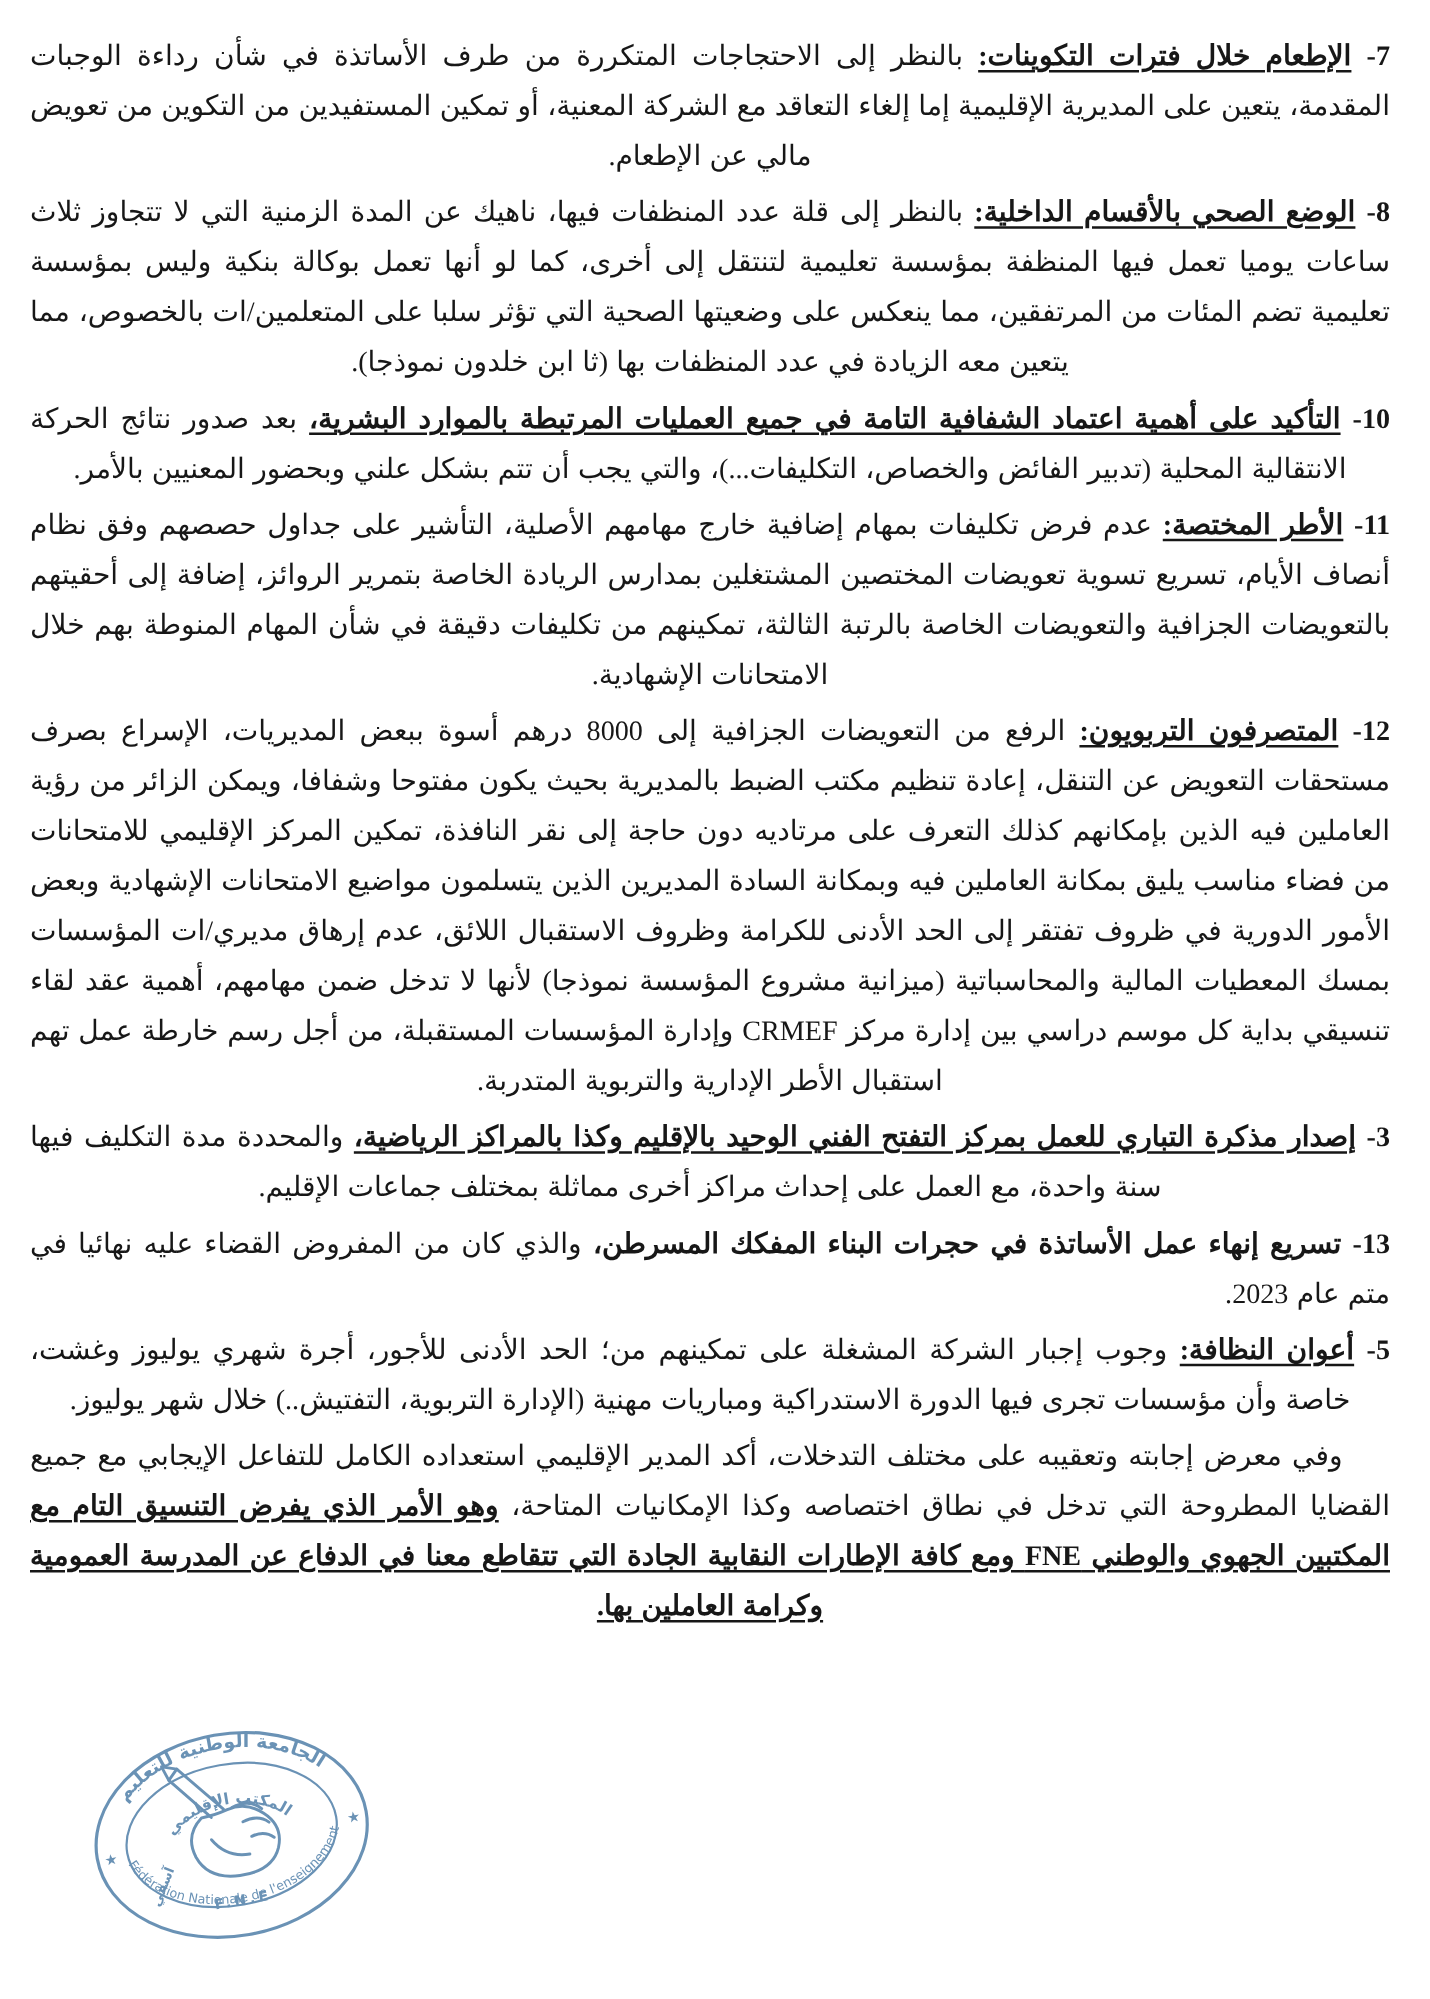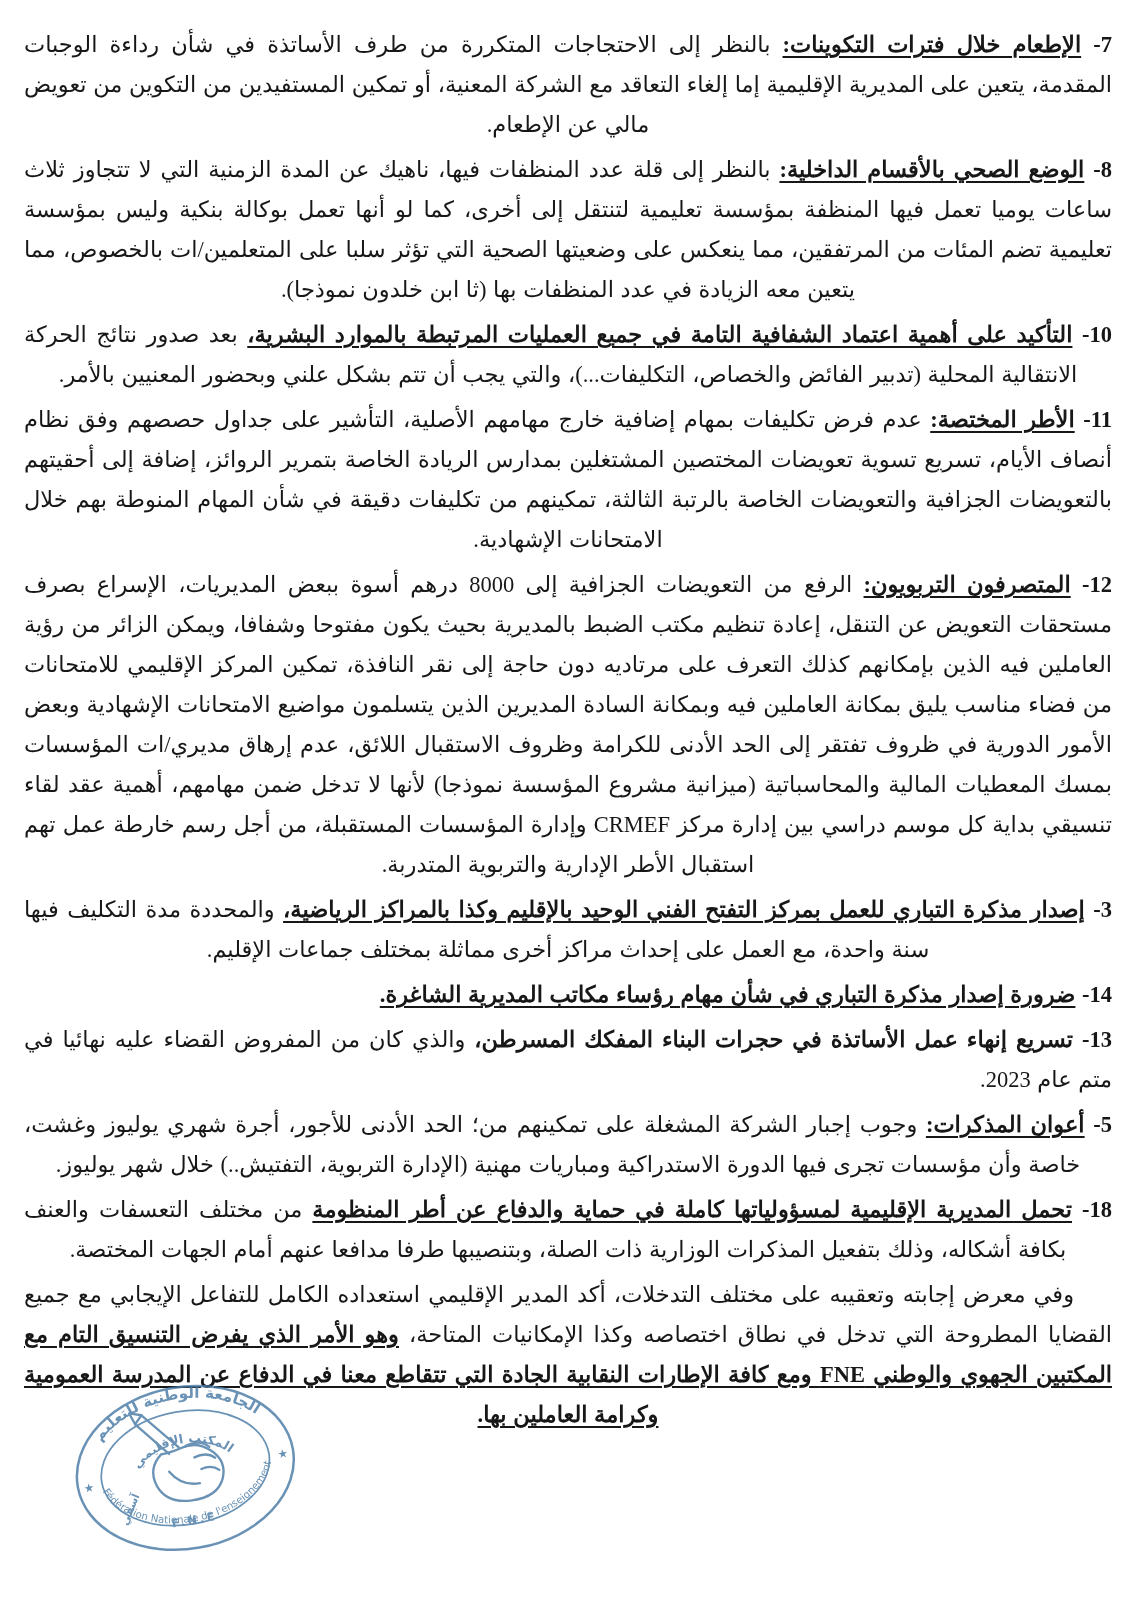--- a/index.html
+++ b/index.html
@@ -35,28 +35,26 @@
 
 
   <p class="para"><span class="num">10- </span><span class="hd">التأكيد على أهمية اعتماد الشفافية التامة في جميع العمليات المرتبطة بالموارد البشرية،</span><span> بعد صدور نتائج الحركة الانتقالية المحلية (تدبير الفائض والخصاص، التكليفات...)، والتي يجب أن تتم بشكل علني وبحضور المعنيين بالأمر.</span></p>
 
   <p class="para"><span class="num">11- </span><span class="hd">الأطر المختصة:</span><span> عدم فرض تكليفات بمهام إضافية خارج مهامهم الأصلية، التأشير على جداول حصصهم وفق نظام أنصاف الأيام، تسريع تسوية تعويضات المختصين المشتغلين بمدارس الريادة الخاصة بتمرير الروائز، إضافة إلى أحقيتهم بالتعويضات الجزافية والتعويضات الخاصة بالرتبة الثالثة، تمكينهم من تكليفات دقيقة في شأن المهام المنوطة بهم خلال الامتحانات الإشهادية.</span></p>
 
   <p class="para"><span class="num">12- </span><span class="hd">المتصرفون التربويون:</span><span> الرفع من التعويضات الجزافية إلى 8000 درهم أسوة ببعض المديريات، الإسراع بصرف مستحقات التعويض عن التنقل، إعادة تنظيم مكتب الضبط بالمديرية بحيث يكون مفتوحا وشفافا، ويمكن الزائر من رؤية العاملين فيه الذين بإمكانهم كذلك التعرف على مرتاديه دون حاجة إلى نقر النافذة، تمكين المركز الإقليمي للامتحانات من فضاء مناسب يليق بمكانة العاملين فيه وبمكانة السادة المديرين الذين يتسلمون مواضيع الامتحانات الإشهادية وبعض الأمور الدورية في ظروف تفتقر إلى الحد الأدنى للكرامة وظروف الاستقبال اللائق، عدم إرهاق مديري/ات المؤسسات بمسك المعطيات المالية والمحاسباتية (ميزانية مشروع المؤسسة نموذجا) لأنها لا تدخل ضمن مهامهم، أهمية عقد لقاء تنسيقي بداية كل موسم دراسي بين إدارة مركز CRMEF وإدارة المؤسسات المستقبلة، من أجل رسم خارطة عمل تهم استقبال الأطر الإدارية والتربوية المتدربة.</span></p>
 
   <p class="para"><span class="num">3- </span><span class="hd">إصدار مذكرة التباري للعمل بمركز التفتح الفني الوحيد بالإقليم وكذا بالمراكز الرياضية،</span><span> والمحددة مدة التكليف فيها سنة واحدة، مع العمل على إحداث مراكز أخرى مماثلة بمختلف جماعات الإقليم.</span></p>
 
-  <p class="para single"><span class="num">14- </span><span class="hd">ضرورة إصدار مذكرة التباري في شأن مهام رؤساء مكاتب المديرية الشاغرة.</span><span></span></p>
 
   <p class="para single"><span class="num">13- </span><span class="hd-plain">تسريع إنهاء عمل الأساتذة في حجرات البناء المفكك المسرطن،</span><span> والذي كان من المفروض القضاء عليه نهائيا في متم عام 2023.</span></p>
 
-  <p class="para"><span class="num">5- </span><span class="hd">أعوان المذكرات:</span><span> وجوب إجبار الشركة المشغلة على تمكينهم من؛ الحد الأدنى للأجور، أجرة شهري يوليوز وغشت، خاصة وأن مؤسسات تجرى فيها الدورة الاستدراكية ومباريات مهنية (الإدارة التربوية، التفتيش..) خلال شهر يوليوز.</span></p>
+  <p class="para"><span class="num">5- </span><span class="hd">أعوان النظافة:</span><span> وجوب إجبار الشركة المشغلة على تمكينهم من؛ الحد الأدنى للأجور، أجرة شهري يوليوز وغشت، خاصة وأن مؤسسات تجرى فيها الدورة الاستدراكية ومباريات مهنية (الإدارة التربوية، التفتيش..) خلال شهر يوليوز.</span></p>
 
 
-  <p class="para"><span class="num">18- </span><span class="hd">تحمل المديرية الإقليمية لمسؤولياتها كاملة في حماية والدفاع عن أطر المنظومة</span><span> من مختلف التعسفات والعنف بكافة أشكاله، وذلك بتفعيل المذكرات الوزارية ذات الصلة، وبتنصيبها طرفا مدافعا عنهم أمام الجهات المختصة.</span></p>
 
   <p class="para closing"><span>وفي معرض إجابته وتعقيبه على مختلف التدخلات، أكد المدير الإقليمي استعداده الكامل للتفاعل الإيجابي مع جميع القضايا المطروحة التي تدخل في نطاق اختصاصه وكذا الإمكانيات المتاحة، </span><span class="hd">وهو الأمر الذي يفرض التنسيق التام مع المكتبين الجهوي والوطني FNE ومع كافة الإطارات النقابية الجادة التي تتقاطع معنا في الدفاع عن المدرسة العمومية وكرامة العاملين بها.</span></p>
 
   <div class="stamp">
     <svg viewBox="0 0 240 180" width="234" height="176" aria-hidden="true">
       <defs>
         <path id="arcTop" d="M 20,92 A 100,71 0 0 1 220,92" fill="none"></path>
         <path id="arcInner" d="M 64,100 A 57,41 0 0 1 176,100" fill="none"></path>
         <path id="arcBottom" d="M 30,94 A 91,63 0 0 0 210,94" fill="none"></path>
       </defs>

